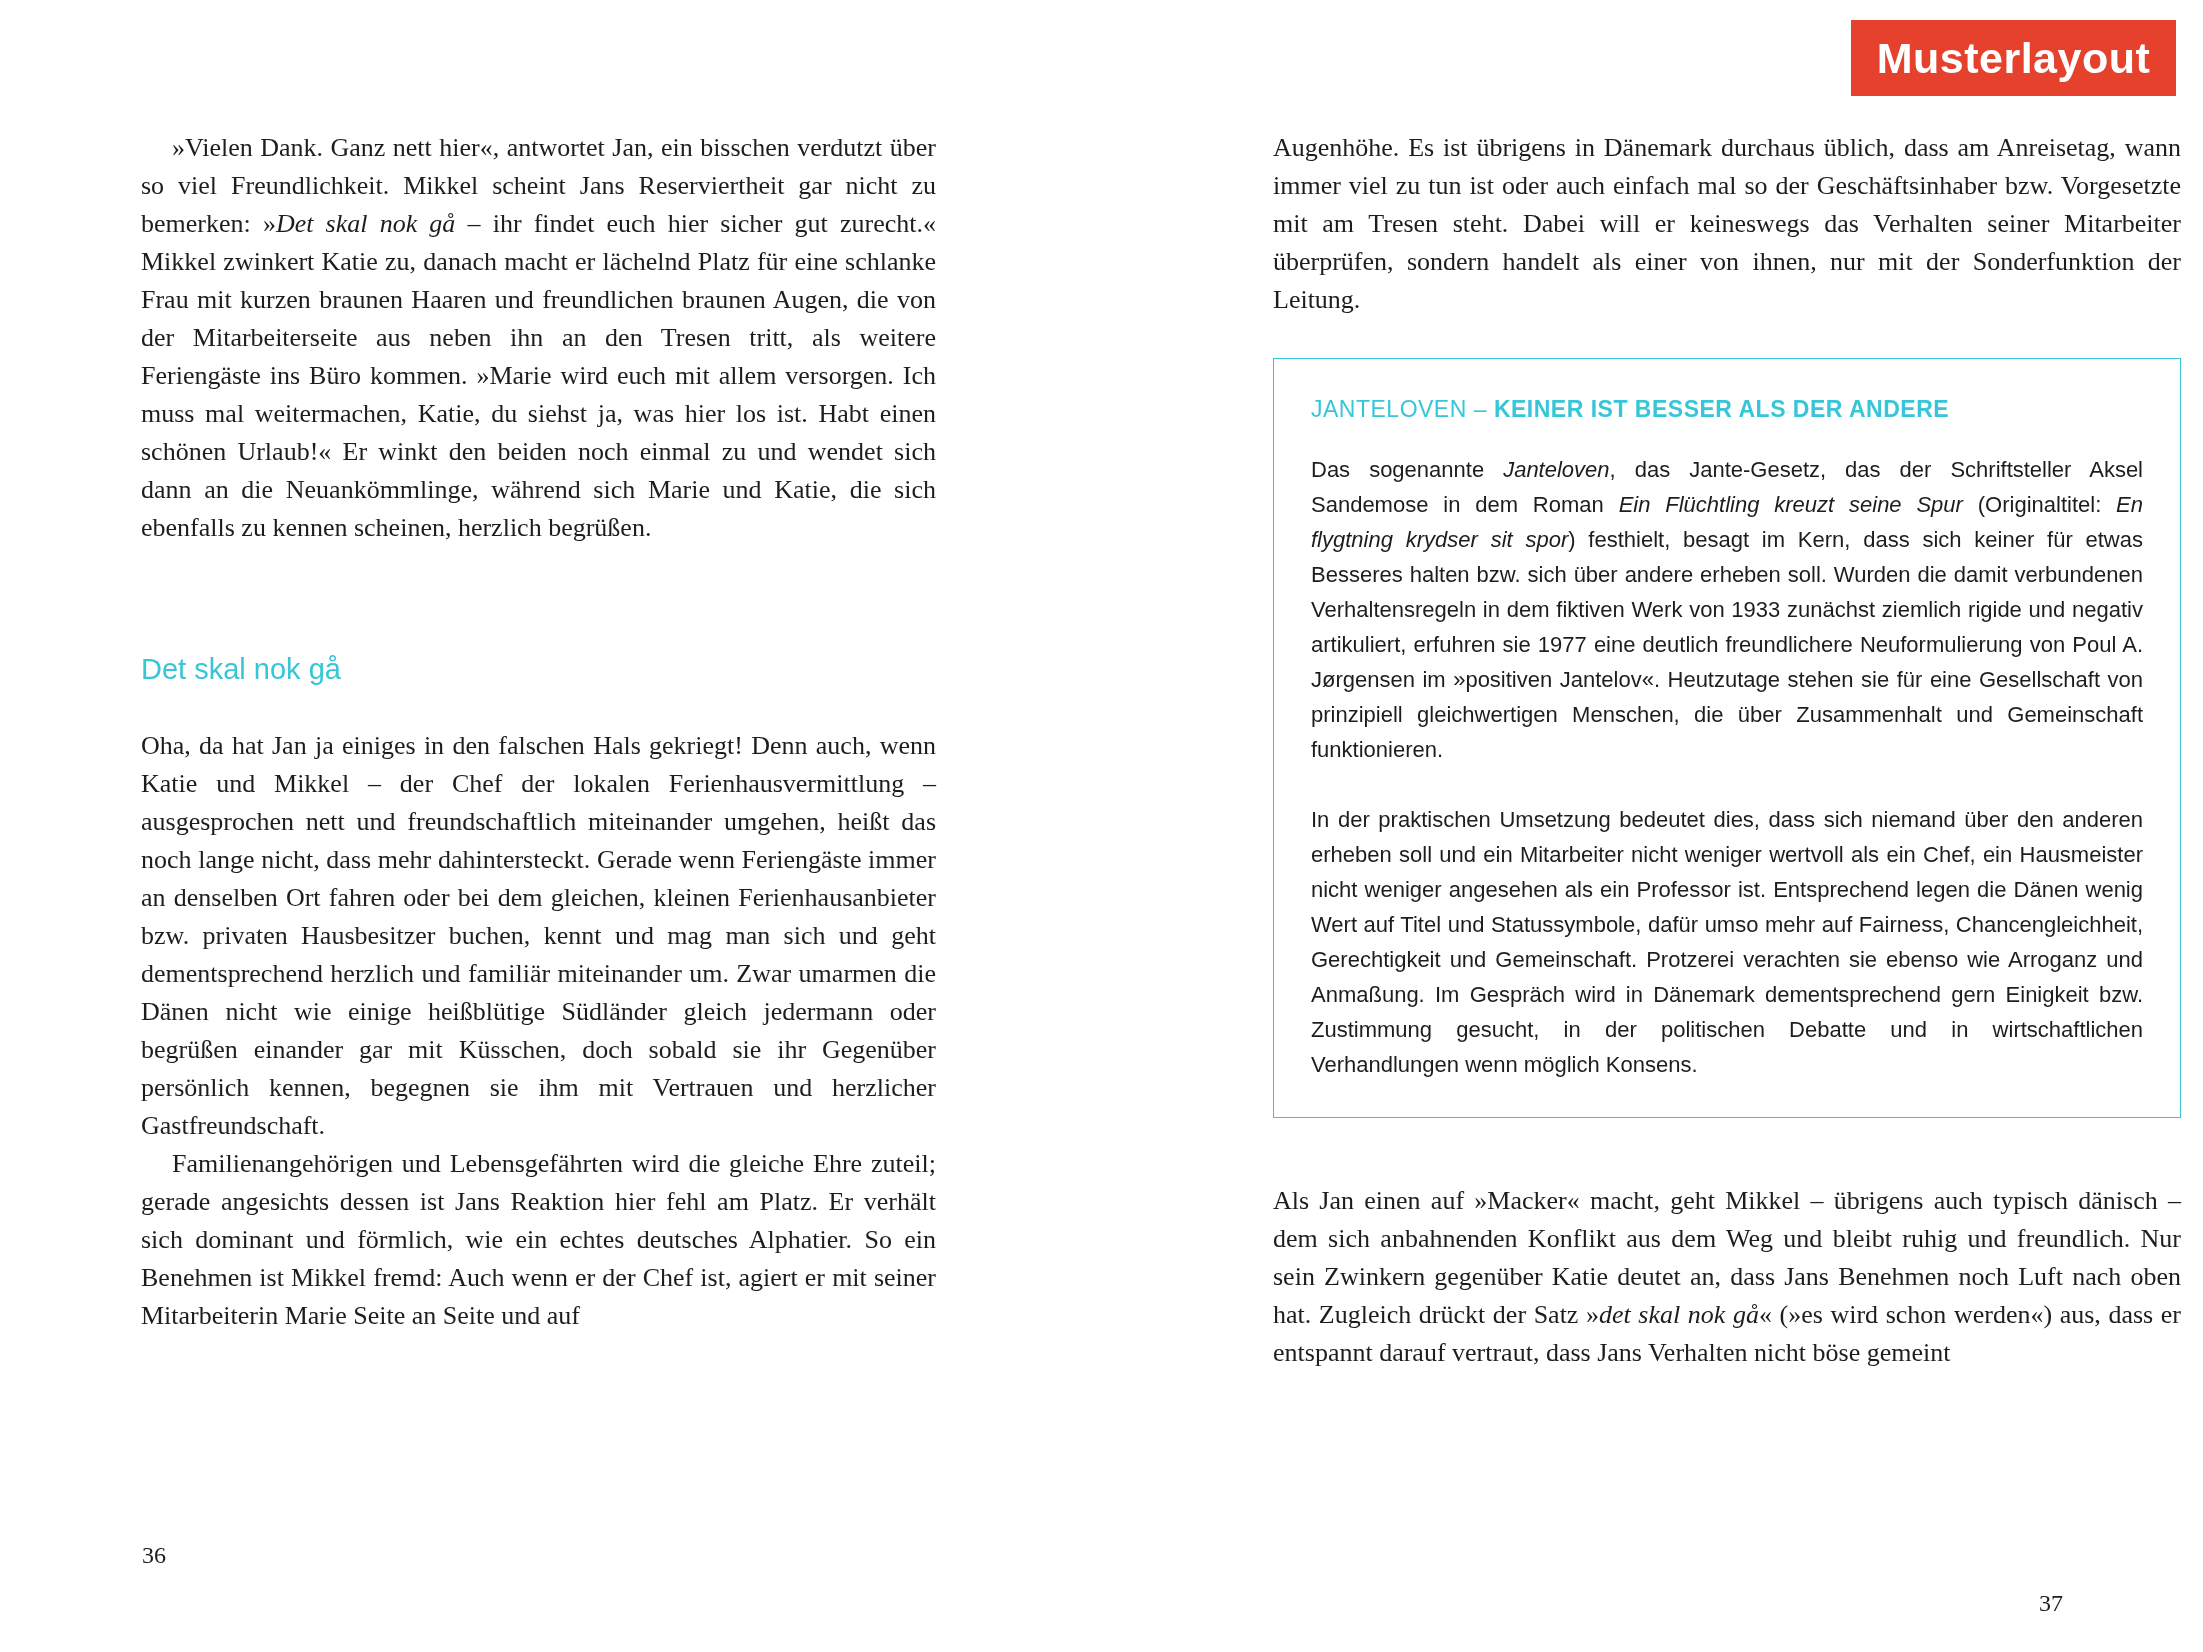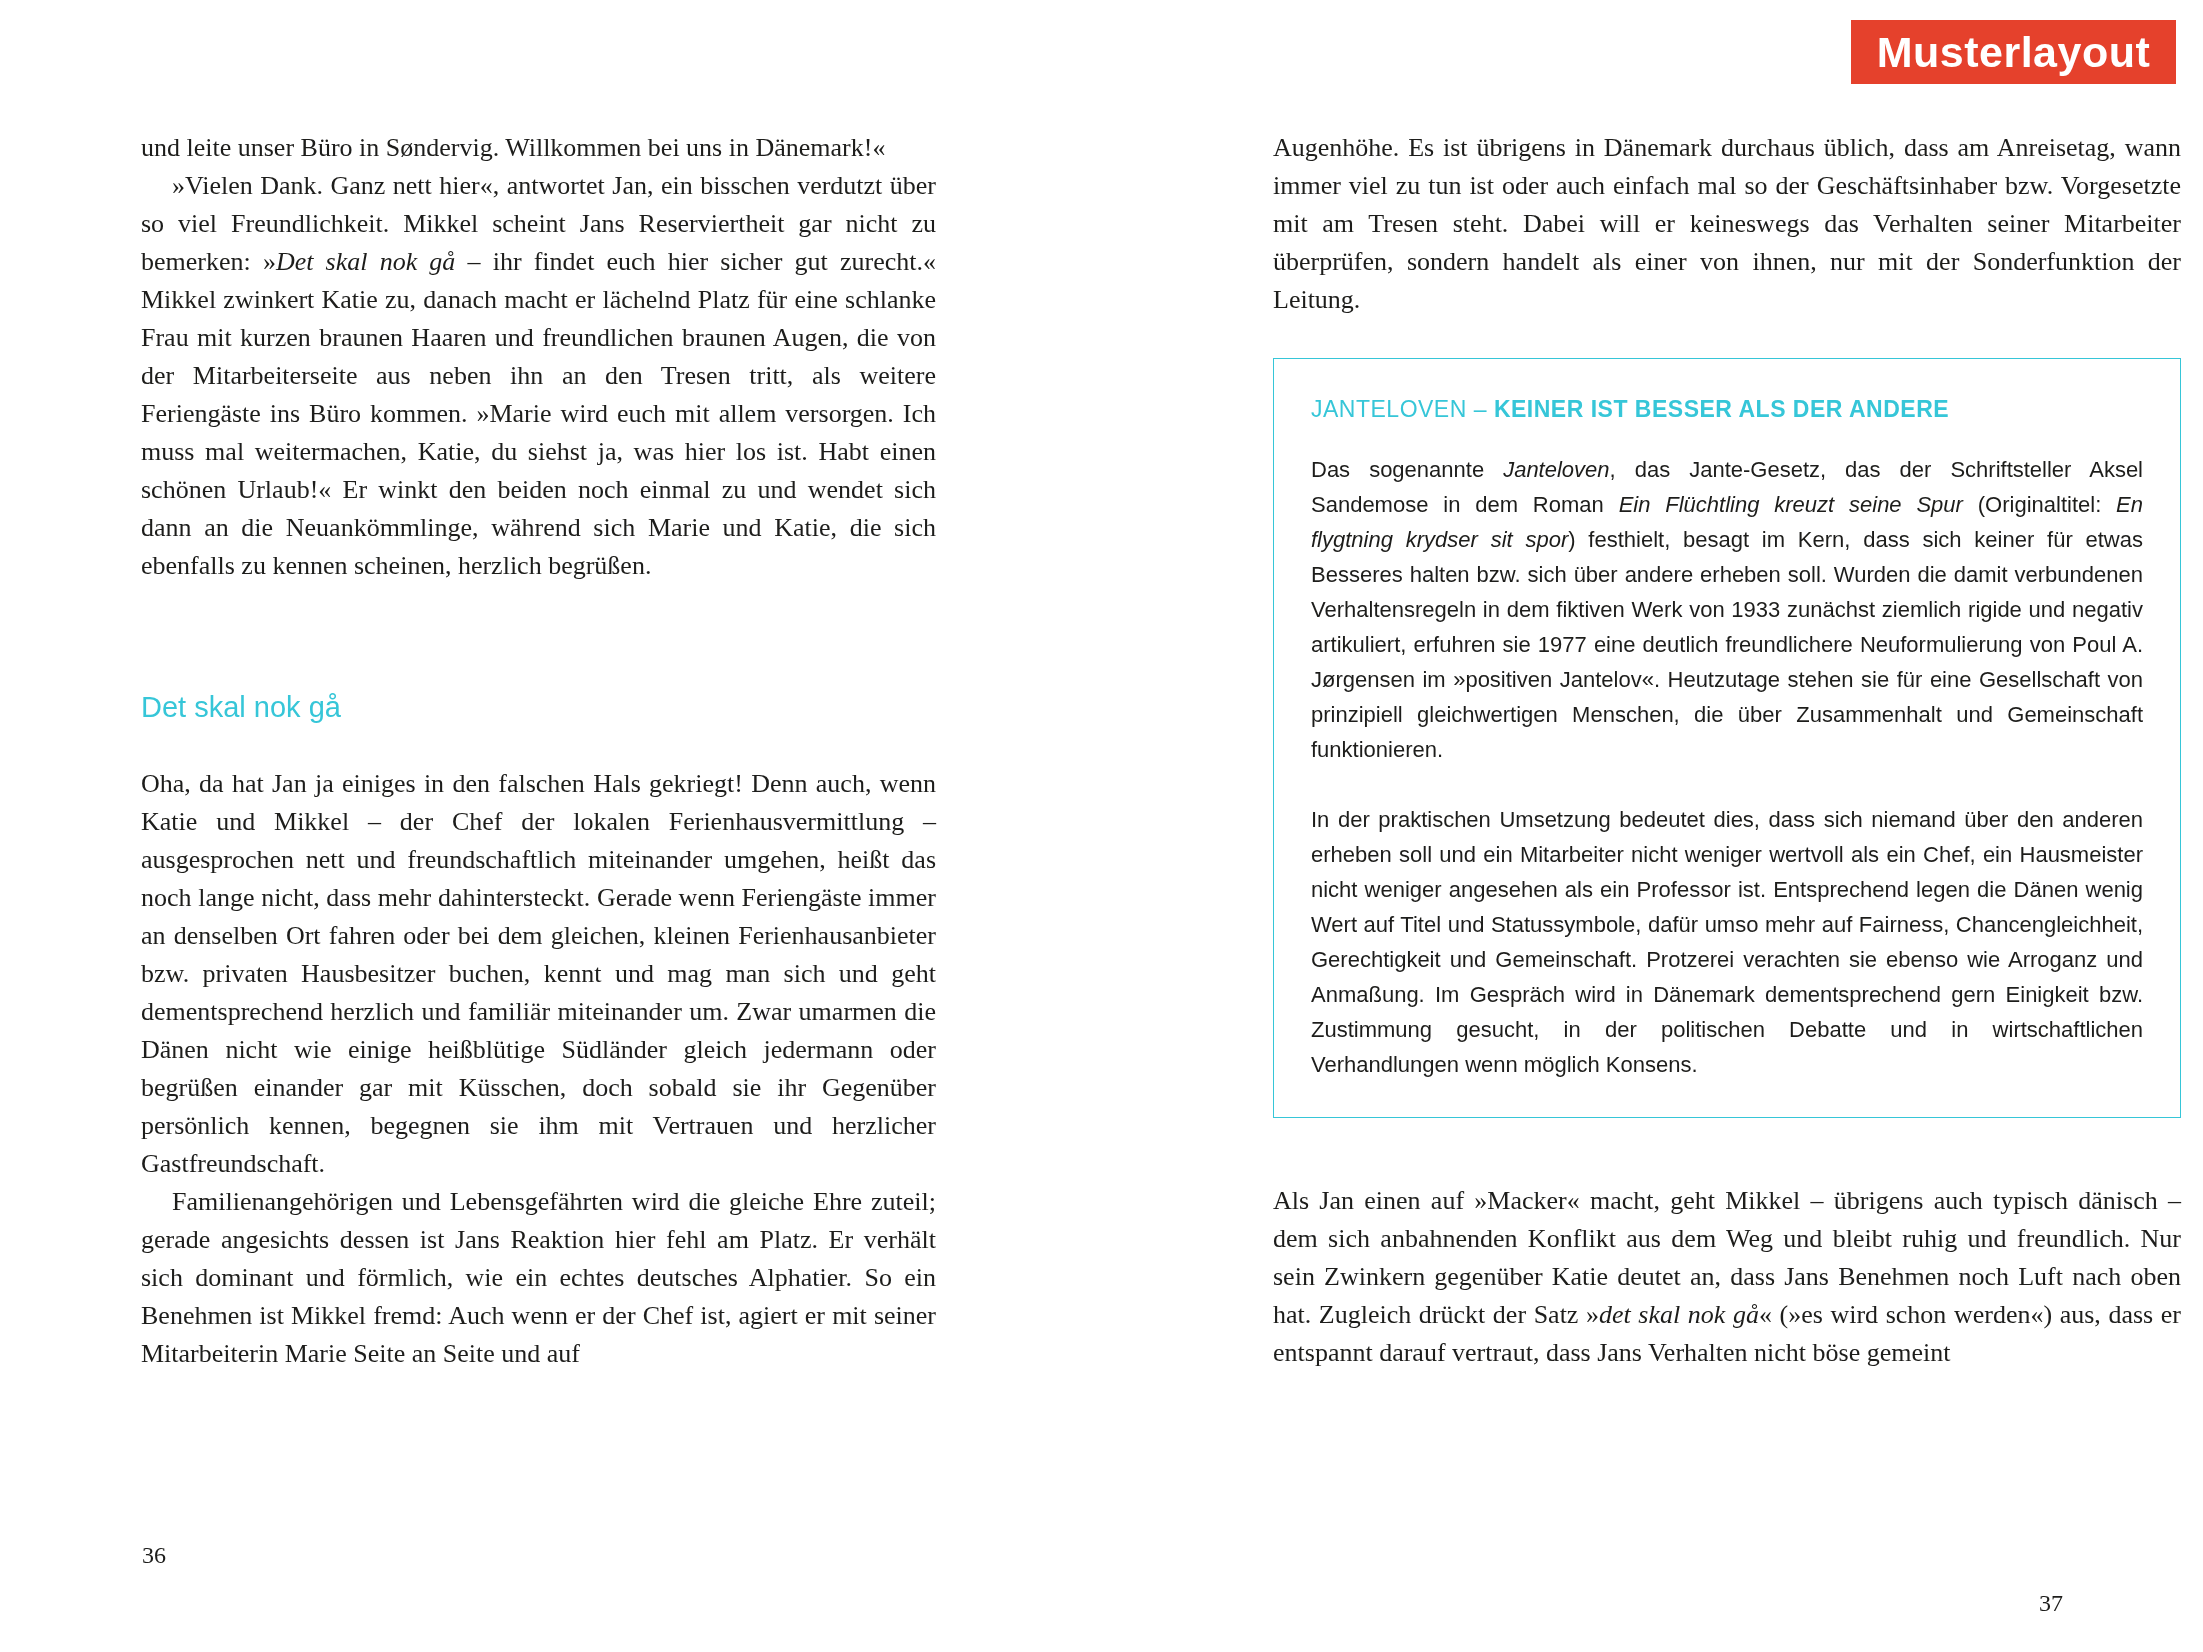--- a/index.html
+++ b/index.html
@@ -14,21 +14,21 @@
     width: 2204px;
     height: 1653px;
     background: #ffffff;
     overflow: hidden;
   }
   .banner {
     position: absolute;
     left: 1851px;
     top: 20px;
     width: 325px;
-    height: 64px;
+    height: 76px;
     background: var(--banner-red);
     color: #ffffff;
     display: flex;
     align-items: center;
     justify-content: center;
     font-family: "Liberation Sans", sans-serif;
     font-weight: 700;
     font-size: 43px;
     letter-spacing: 0.5px;
   }
@@ -96,21 +96,20 @@
 </head>
 <body>
 
 <div class="spread">
 
   <div class="banner">
     <span>Musterlayout</span>
   </div>
 
   <div class="page page-left">
-    <p class="body-text">und leite unser Büro in Søndervig. Willkommen bei uns in Dänemark!«</p>
     <p class="body-text indent"><span>»Vielen Dank. Ganz nett hier«, antwortet Jan, ein bisschen verdutzt über so viel Freundlichkeit. Mikkel scheint Jans Reserviertheit gar nicht zu bemerken: »</span><em>Det skal nok gå</em><span> – ihr findet euch hier sicher gut zurecht.« Mikkel zwinkert Katie zu, danach macht er lächelnd Platz für eine schlanke Frau mit kurzen braunen Haaren und freundlichen braunen Augen, die von der Mitarbeiterseite aus neben ihn an den Tresen tritt, als weitere Feriengäste ins Büro kommen. »Marie wird euch mit allem versorgen. Ich muss mal weitermachen, Katie, du siehst ja, was hier los ist. Habt einen schönen Urlaub!« Er winkt den beiden noch einmal zu und wendet sich dann an die Neuankömmlinge, während sich Marie und Katie, die sich ebenfalls zu kennen scheinen, herzlich begrüßen.</span></p>
     <h2 class="section-heading">Det skal nok gå</h2>
     <p class="body-text">Oha, da hat Jan ja einiges in den falschen Hals gekriegt! Denn auch, wenn Katie und Mikkel – der Chef der lokalen Ferienhausvermittlung – ausgesprochen nett und freundschaftlich miteinander umgehen, heißt das noch lange nicht, dass mehr dahintersteckt. Gerade wenn Feriengäste immer an denselben Ort fahren oder bei dem gleichen, kleinen Ferienhausanbieter bzw. privaten Hausbesitzer buchen, kennt und mag man sich und geht dementsprechend herzlich und familiär miteinander um. Zwar umarmen die Dänen nicht wie einige heißblütige Südländer gleich jedermann oder begrüßen einander gar mit Küsschen, doch sobald sie ihr Gegenüber persönlich kennen, begegnen sie ihm mit Vertrauen und herzlicher Gastfreundschaft.</p>
     <p class="body-text indent">Familienangehörigen und Lebensgefährten wird die gleiche Ehre zuteil; gerade angesichts dessen ist Jans Reaktion hier fehl am Platz. Er verhält sich dominant und förmlich, wie ein echtes deutsches Alphatier. So ein Benehmen ist Mikkel fremd: Auch wenn er der Chef ist, agiert er mit seiner Mitarbeiterin Marie Seite an Seite und auf</p>
   </div>
 
   <div class="page page-right">
     <p class="body-text">Augenhöhe. Es ist übrigens in Dänemark durchaus üblich, dass am Anreisetag, wann immer viel zu tun ist oder auch einfach mal so der Geschäftsinhaber bzw. Vorgesetzte mit am Tresen steht. Dabei will er keineswegs das Verhalten seiner Mitarbeiter überprüfen, sondern handelt als einer von ihnen, nur mit der Sonderfunktion der Leitung.</p>
 
     <div class="info-box">

